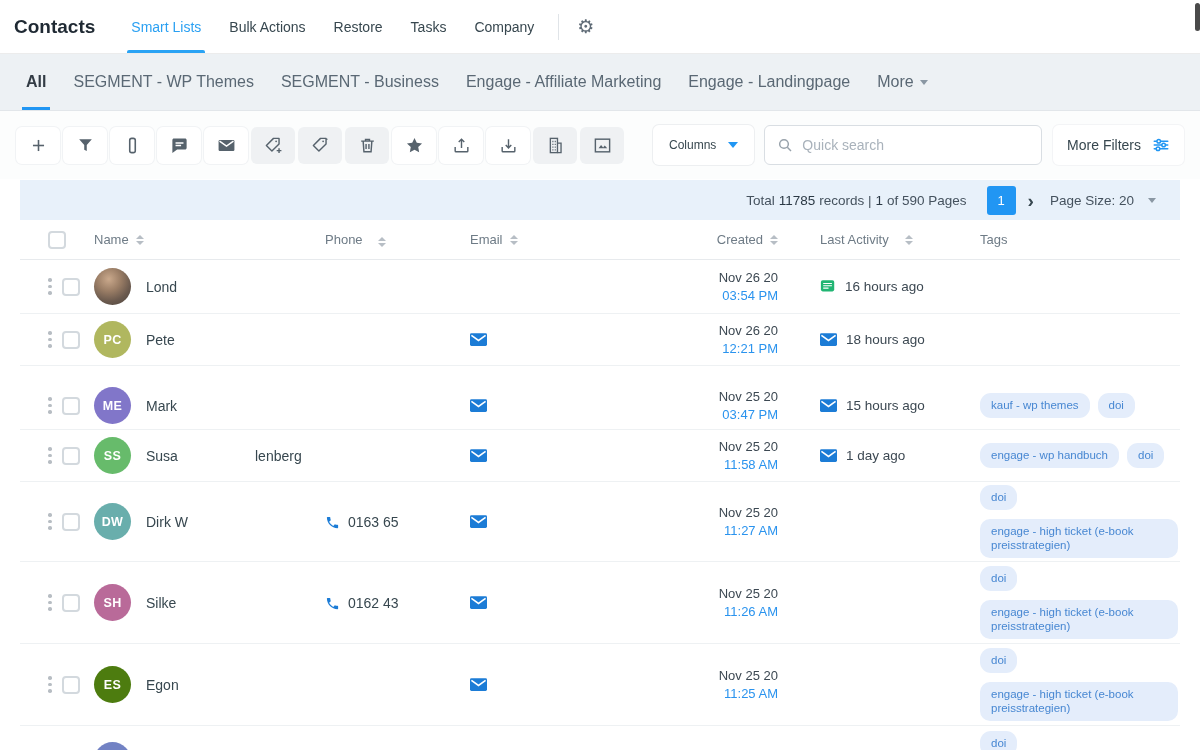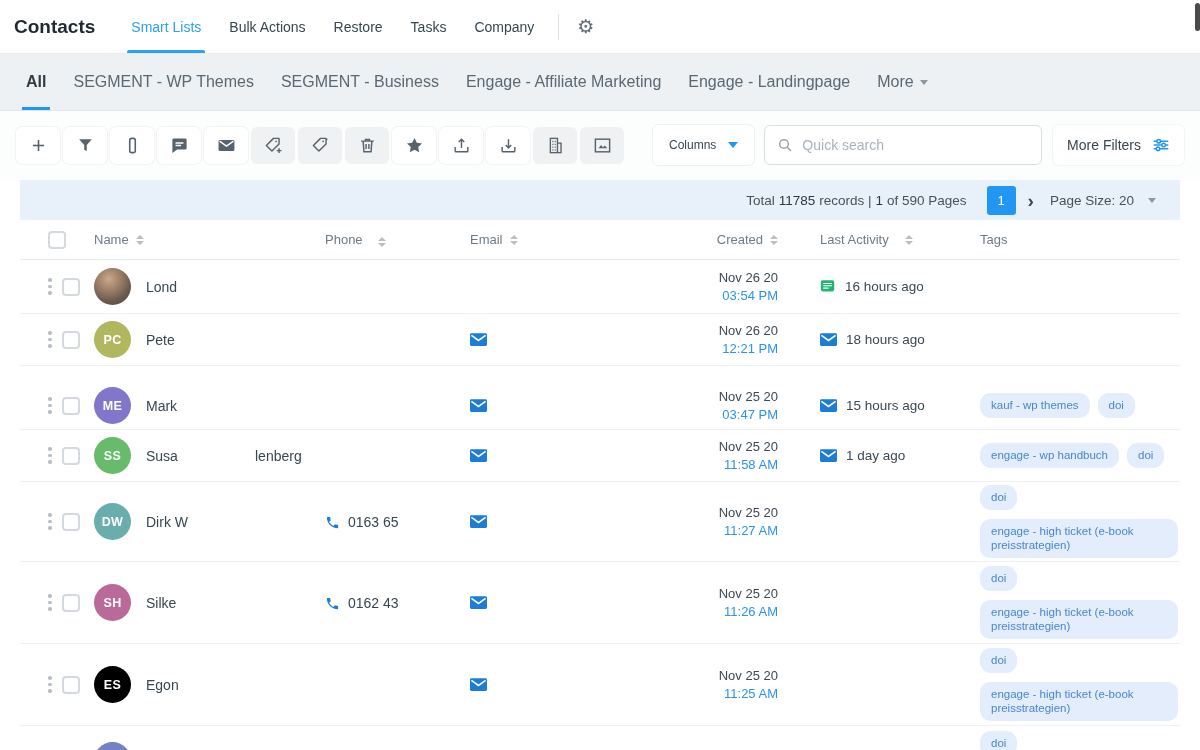--- a/index.html
+++ b/index.html
@@ -538,21 +538,21 @@
       <div class="trow" style="height: 82px;">
         <div class="c-sel" style="padding-left: 14px;">
           <div class="kebab">
             <i></i>
             <i></i>
             <i></i>
           </div>
           <span class="cb"></span>
         </div>
         <div class="c-name">
-          <div class="avatar" style="background: #000000;">ES</div>
+          <div class="avatar" style="background: #4d7c0f;">ES</div>
           <span class="nm">Egon</span>
         </div>
         <div class="c-phone"></div>
         <div class="c-email">
           <span style="display: flex;">
             <svg width="17" height="13" viewBox="0 0 24 18">
               <rect width="24" height="18" rx="2" fill="#1c7cd6"></rect>
               <path d="M2 3.2 12 10.4 22 3.2" fill="none" stroke="#fff" stroke-width="2.2"></path>
             </svg>
           </span>

